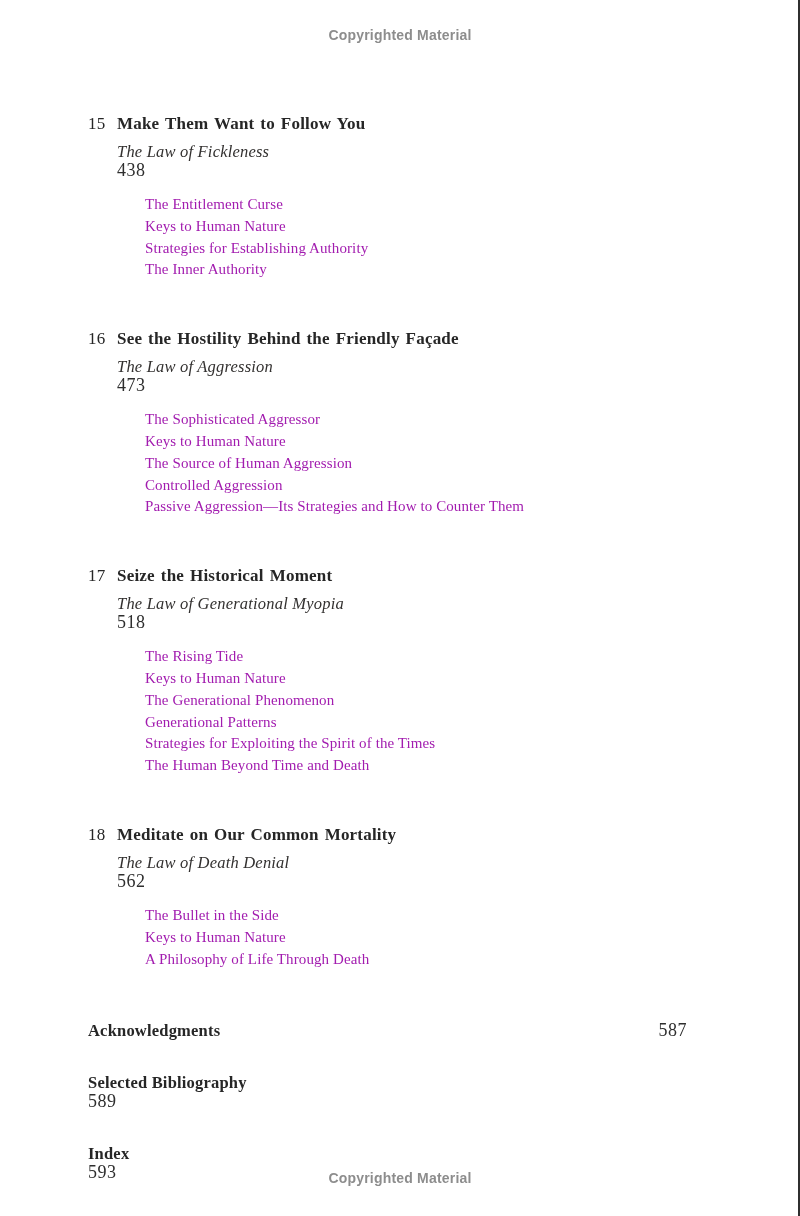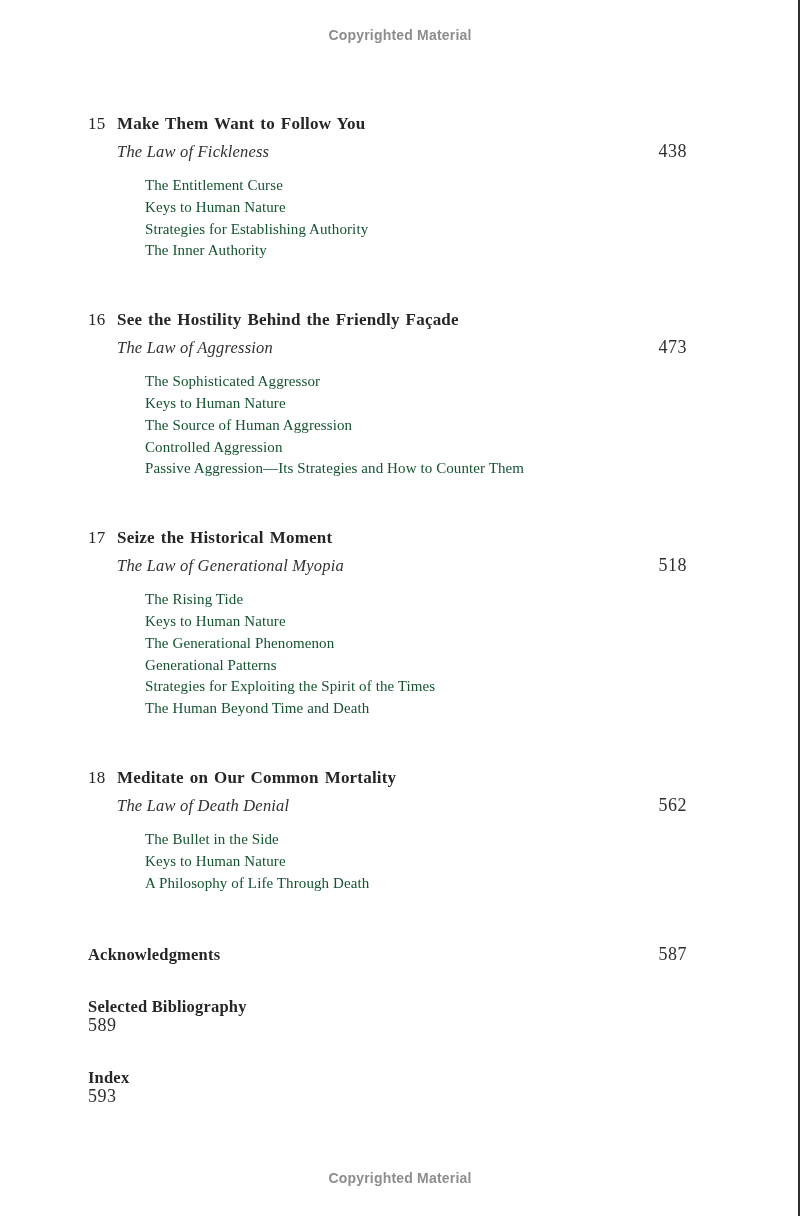--- a/index.html
+++ b/index.html
@@ -54,20 +54,21 @@
   }
   .chapter-title { font-weight: bold; }
 
   .chapter-subline {
     display: flex;
     justify-content: space-between;
     align-items: flex-start;
     padding-left: 29px;
     margin-top: 9px;
     line-height: 19px;
+    flex-direction: column;
   }
   .chapter-subtitle {
     font-style: italic;
     font-size: 16.5px;
     color: #333130;
     letter-spacing: 0.2px;
   }
   .page-number {
     font-style: normal;
     font-weight: normal;
@@ -75,21 +76,21 @@
     color: #2e2e2e;
     letter-spacing: 0.5px;
   }
 
   .section-list {
     list-style: none;
     margin: 14px 0 0 0;
     padding: 0 0 0 57px;
     font-size: 15px;
     line-height: 21.8px;
-    color: #14532d;
+    color: #a21caf;
     letter-spacing: 0.1px;
   }
 
   .backmatter { margin-top: 51px; }
   .back-item {
     display: flex;
     justify-content: space-between;
     align-items: baseline;
     font-size: 16.5px;
     line-height: 19px;

